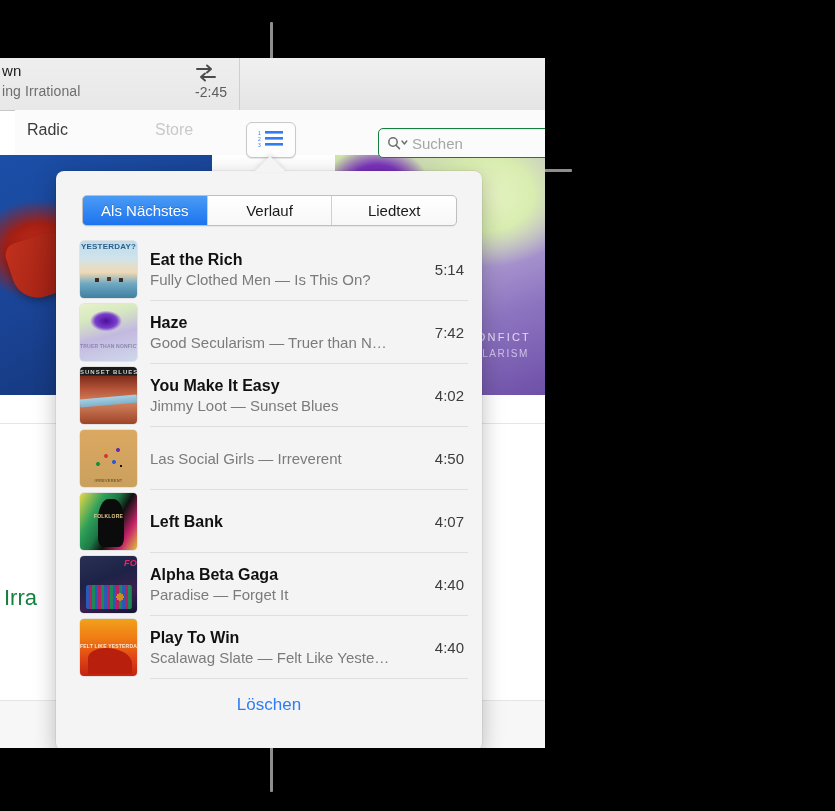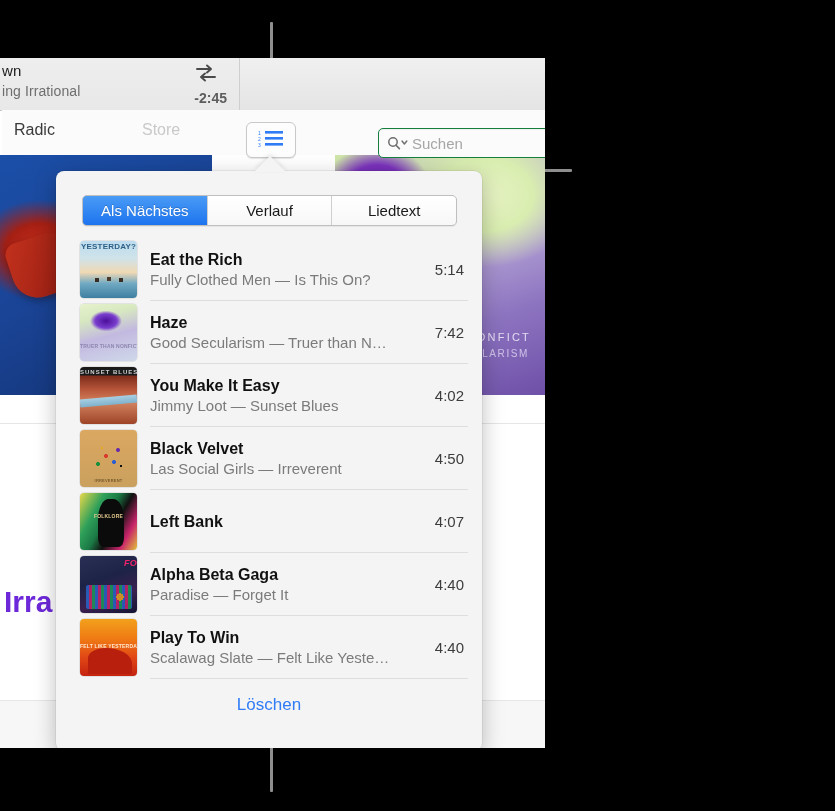--- a/index.html
+++ b/index.html
@@ -36,21 +36,21 @@
   }
   .lcd-title{
     position:absolute;left:62px;top:4px;font-size:15px;color:#1c1c1c;
     white-space:nowrap;letter-spacing:.1px;
   }
   .lcd-sub{
     position:absolute;left:62px;top:25px;font-size:14px;color:#6e6e6e;
     white-space:nowrap;letter-spacing:.1px;
   }
   .lcd-time{
-    position:absolute;right:12px;top:32px;font-size:14px;color:#5d5d5d;font-weight:bold;
+    position:absolute;right:12px;top:26px;font-size:14px;color:#5d5d5d;
   }
   .repeat-ico{
     position:absolute;right:20px;top:5px;width:26px;height:20px;
   }
   .queue-btn{
     position:absolute;left:246px;top:64px;width:48px;height:34px;
     background:#fdfdfd;border:1px solid #c9c9c9;border-radius:6px;
     box-shadow:0 1px 1px rgba(0,0,0,.10);
     display:flex;align-items:center;justify-content:center;
     z-index:40;
@@ -59,21 +59,21 @@
     position:absolute;left:378px;top:70px;width:230px;height:28px;
     background:#fbfbfb;border:1px solid #15803d;border-radius:5px;
     display:flex;align-items:center;
     box-shadow:inset 0 1px 1px rgba(0,0,0,.05);
     z-index:30;
   }
   .search-ph{font-size:15px;color:#a6a6a6;margin-left:3px;}
 
   
   .navstrip{
-    position:absolute;left:2px;top:52px;width:545px;height:45px;
+    position:absolute;left:15px;top:52px;width:545px;height:45px;
     background:#fbfbfb;border-bottom:3px solid #8b5cf6;
   }
   .nav-radio{position:absolute;left:12px;top:11px;font-size:16px;color:#3a3a3a;}
   .nav-store{position:absolute;left:140px;top:11px;font-size:16px;color:#c9c9c9;}
 
   
   .content{
     position:absolute;left:0;top:97px;width:545px;height:593px;
     background:#ffffff;
   }
@@ -102,21 +102,21 @@
     letter-spacing:2.2px;opacity:.9;
   }
   .art-right-txt2{
     position:absolute;right:16px;bottom:36px;font-size:10px;color:#e1d7f2;
     letter-spacing:1.6px;opacity:.8;
   }
   .cap-right{
     position:absolute;left:398px;top:325px;font-size:17px;color:#2b2b2b;
   }
   .cap-left{
-    position:absolute;left:4px;top:430px;font-size:30px;font-weight:bold;color:#6d28d9;
+    position:absolute;left:4px;top:430px;font-size:22px;font-weight:normal;color:#15803d;
   }
   .row-sep{position:absolute;left:0;width:545px;height:1px;background:#e6e6e6;}
   .panel-bg{position:absolute;left:0;width:545px;background:#f7f7f7;}
 
   
   .popover{
     position:absolute;left:56px;top:113px;width:426px;height:580px;
     background:#f4f4f4;border-radius:8px;
     box-shadow:0 6px 22px rgba(0,0,0,.26), 0 0 0 .5px rgba(0,0,0,.10);
     z-index:50;overflow:hidden;
@@ -338,21 +338,20 @@
           <div class="tsub">Jimmy Loot — Sunset Blues</div>
         </div>
         <div class="tdur">4:02</div>
       </div>
 
       <div class="track">
         <div class="thumb a4">
             <div class="lbl">IRREVERENT</div>
           </div>
         <div class="meta">
-          <div class="tname">Black Velvet</div>
           <div class="tsub">Las Social Girls — Irreverent</div>
         </div>
         <div class="tdur">4:50</div>
       </div>
 
       <div class="track">
         <div class="thumb a5">
             <div class="lbl">FOLKLORE</div>
           </div>
         <div class="meta">

